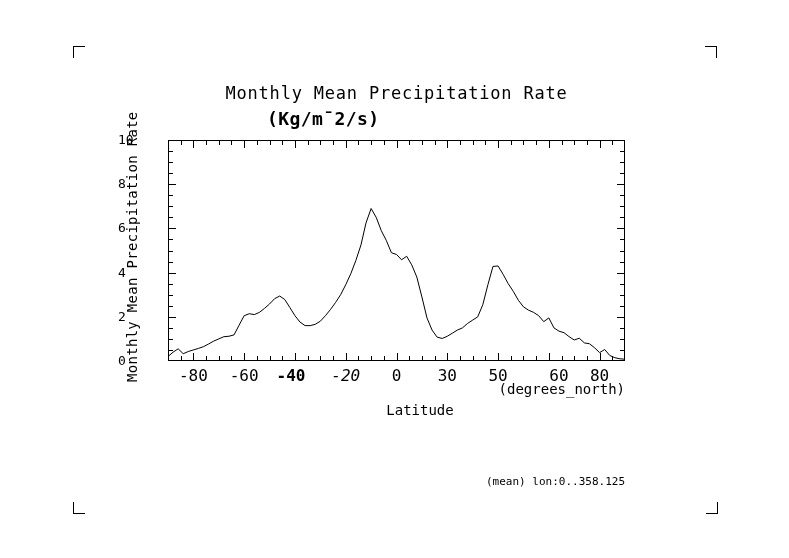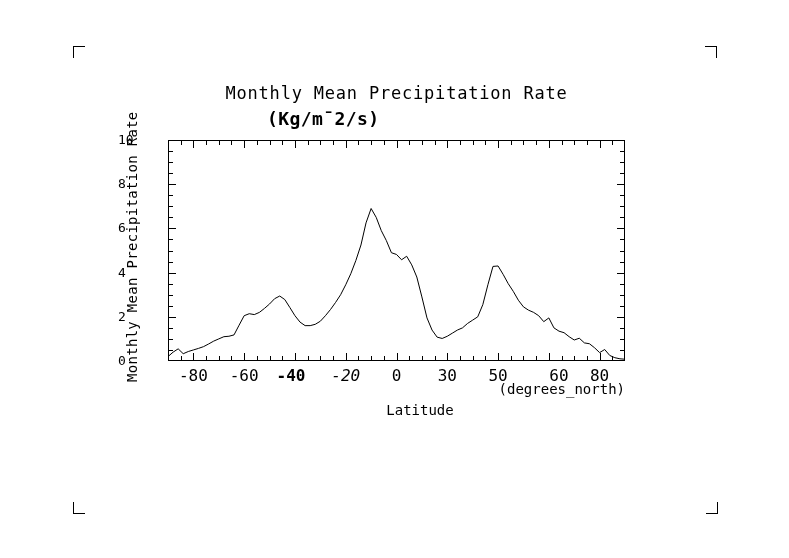--- a/index.html
+++ b/index.html
@@ -159,20 +159,21 @@
       <line x1="456" y1="22.5" x2="452" y2="22.5" stroke="#000000" stroke-width="1" shape-rendering="crispEdges"></line>
       <line x1="1" y1="11.5" x2="5" y2="11.5" stroke="#000000" stroke-width="1" shape-rendering="crispEdges"></line>
       <line x1="456" y1="11.5" x2="452" y2="11.5" stroke="#000000" stroke-width="1" shape-rendering="crispEdges"></line>
       <polyline points="0.00,216.58 5.08,212.16 10.16,208.84 15.23,213.71 20.31,211.50 25.39,209.95 30.47,208.40 35.54,206.63 40.62,203.98 45.70,201.11 50.78,198.90 55.86,196.69 60.93,196.25 66.01,194.92 71.09,185.20 76.17,175.69 81.24,173.71 86.32,174.59 91.40,172.38 96.48,168.40 101.56,163.98 106.63,158.68 111.71,156.03 116.79,159.56 121.87,167.52 126.94,175.69 132.02,182.10 137.10,185.64 142.18,185.64 147.26,184.31 152.33,181.22 157.41,175.69 162.49,169.51 167.57,162.44 172.64,154.70 177.72,144.75 182.80,133.70 187.88,120.45 192.96,104.97 198.03,82.88 203.11,68.51 208.19,77.35 213.27,90.61 218.34,100.55 223.42,112.71 228.50,114.48 233.58,119.78 238.66,116.25 243.73,124.87 248.81,137.02 253.89,156.91 258.97,177.91 264.04,190.06 269.12,197.13 274.20,198.46 279.28,196.25 284.36,193.15 289.43,190.06 294.51,187.85 299.59,183.43 304.67,180.12 309.74,176.80 314.82,164.64 319.90,144.75 324.98,126.41 330.06,125.97 335.13,134.37 340.21,143.65 345.29,151.38 350.37,160.22 355.44,166.85 360.52,170.17 365.60,172.38 370.68,175.69 375.76,181.66 380.83,177.91 385.91,187.85 390.99,191.16 396.07,192.71 401.14,196.69 406.22,200.00 411.30,198.24 416.38,202.88 421.46,203.76 426.53,207.74 431.61,212.60 436.69,209.51 441.77,215.47 446.84,217.69 451.92,218.79 457.00,219.23" fill="none" stroke="#000000" stroke-width="1"></polyline>
     </svg>
 
   <div id="x-axis-title" class="abs">Latitude</div>
 
   <div id="x-axis-units" class="abs">(degrees_north)</div>
 
+  <div id="region-note" class="abs">(mean) lon:0..358.125</div>
 <div class="x-tick-label" style="left: 163.389px; top: 366px;">-80</div>
     <div class="x-tick-label" style="left: 214.167px; top: 366px;">-60</div>
     <div class="x-tick-label" style="left: 261px; top: 366px; font-weight: bold;">-40</div>
     <div class="x-tick-label" style="left: 315.722px; top: 366px; font-style: italic;">-20</div>
     <div class="x-tick-label" style="left: 366.5px; top: 366px;">0</div>
     <div class="x-tick-label" style="left: 417.278px; top: 366px;">30</div>
     <div class="x-tick-label" style="left: 468.056px; top: 366px;">50</div>
     <div class="x-tick-label" style="left: 529px; top: 366px;">60</div>
     <div class="x-tick-label" style="left: 569.611px; top: 366px;">80</div>
     <div class="y-tick-label" style="left: 118px; top: 353px;">0</div>

